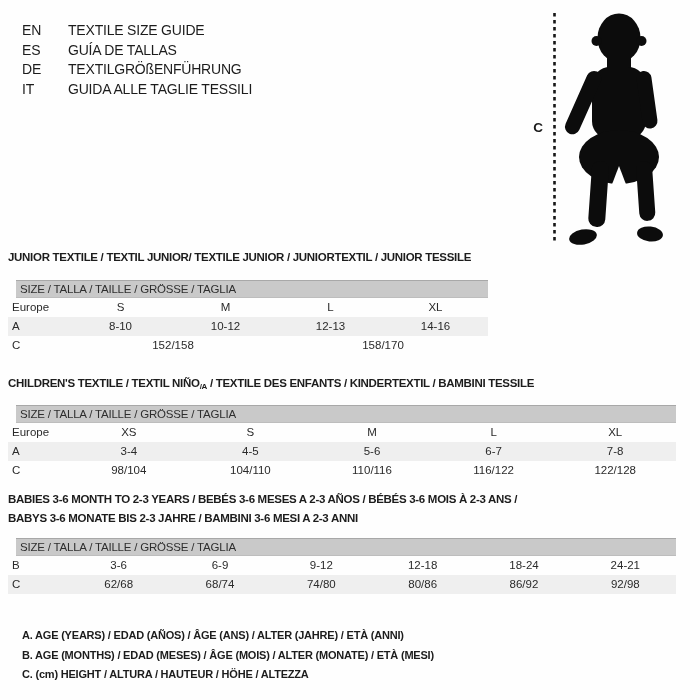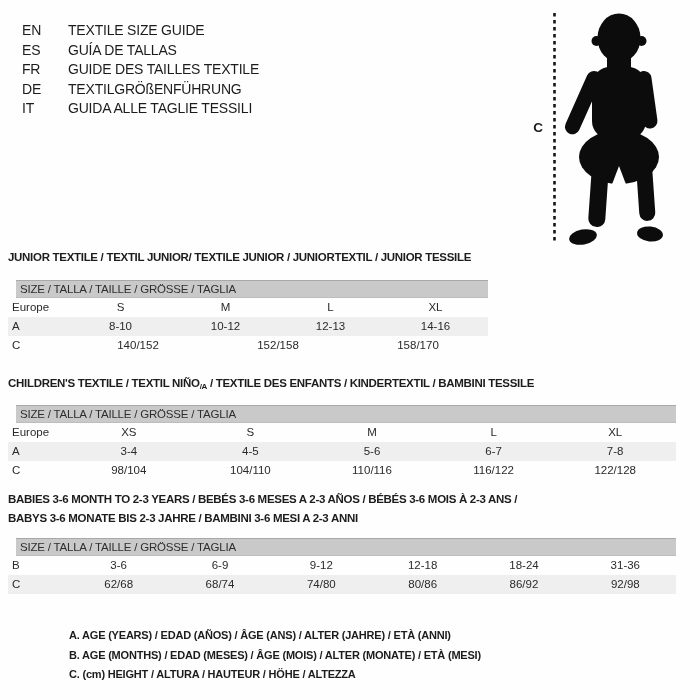--- a/index.html
+++ b/index.html
@@ -30,39 +30,35 @@
   .tbl-band{height:18px;line-height:16px;background:#c9c9c9;
             border-top:1px solid #a8a8a8;border-bottom:1px solid #bdbdbd;
             padding-left:4px;font-size:11.5px;letter-spacing:-0.2px;color:#2e2e2e;
             box-sizing:border-box;margin-left:8px;}
   .tbl-row{display:flex;height:19px;line-height:19px;font-size:11.5px;color:#2a2a2a;align-items:center;}
   .tbl-row .lbl{width:60px;padding-left:4px;box-sizing:border-box;}
   .tbl-row .val{flex:1;text-align:center;}
   .tbl-row.alt{background:#efefef;}
   
   .notes{position:absolute;left:22px;top:626px;font-weight:bold;font-size:11px;
-         line-height:19.5px;letter-spacing:-0.2px;white-space:nowrap;margin-left:47px;}
+         line-height:19.5px;letter-spacing:-0.2px;white-space:nowrap;}
 </style>
 </head>
 <body>
 
 <div class="page">
 
   <div class="langs">
     <div class="lang-row">
       <span class="lang-code">EN</span>
       <span class="lang-label">TEXTILE SIZE GUIDE</span>
     </div>
     <div class="lang-row">
       <span class="lang-code">ES</span>
       <span class="lang-label">GUÍA DE TALLAS</span>
-    </div>
-    <div class="lang-row">
-      <span class="lang-code">FR</span>
-      <span class="lang-label">GUIDE DES TAILLES TEXTILE</span>
     </div>
     <div class="lang-row">
       <span class="lang-code">DE</span>
       <span class="lang-label">TEXTILGRÖßENFÜHRUNG</span>
     </div>
     <div class="lang-row">
       <span class="lang-code">IT</span>
       <span class="lang-label">GUIDA ALLE TAGLIE TESSILI</span>
     </div>
   </div>
@@ -99,21 +95,20 @@
     </div>
     <div class="tbl-row alt">
       <span class="lbl">A</span>
       <span class="val">8-10</span>
       <span class="val">10-12</span>
       <span class="val">12-13</span>
       <span class="val">14-16</span>
     </div>
     <div class="tbl-row">
       <span class="lbl">C</span>
-      <span class="val">140/152</span>
       <span class="val">152/158</span>
       <span class="val">158/170</span>
     </div>
   </div>
 
   <div class="tbl t2">
     <div class="tbl-title">
       <span>CHILDREN'S TEXTILE / TEXTIL NIÑO</span><span class="sub">/A</span><span> / TEXTILE DES ENFANTS / KINDERTEXTIL / BAMBINI TESSILE</span>
     </div>
     <div class="tbl-band">SIZE / TALLA / TAILLE / GRÖSSE / TAGLIA</div>
@@ -149,21 +144,21 @@
       <div>BABYS 3-6 MONATE BIS 2-3 JAHRE / BAMBINI 3-6 MESI A 2-3 ANNI</div>
     </div>
     <div class="tbl-band">SIZE / TALLA / TAILLE / GRÖSSE / TAGLIA</div>
     <div class="tbl-row">
       <span class="lbl">B</span>
       <span class="val">3-6</span>
       <span class="val">6-9</span>
       <span class="val">9-12</span>
       <span class="val">12-18</span>
       <span class="val">18-24</span>
-      <span class="val">31-36</span>
+      <span class="val">24-21</span>
     </div>
     <div class="tbl-row alt">
       <span class="lbl">C</span>
       <span class="val">62/68</span>
       <span class="val">68/74</span>
       <span class="val">74/80</span>
       <span class="val">80/86</span>
       <span class="val">86/92</span>
       <span class="val">92/98</span>
     </div>

